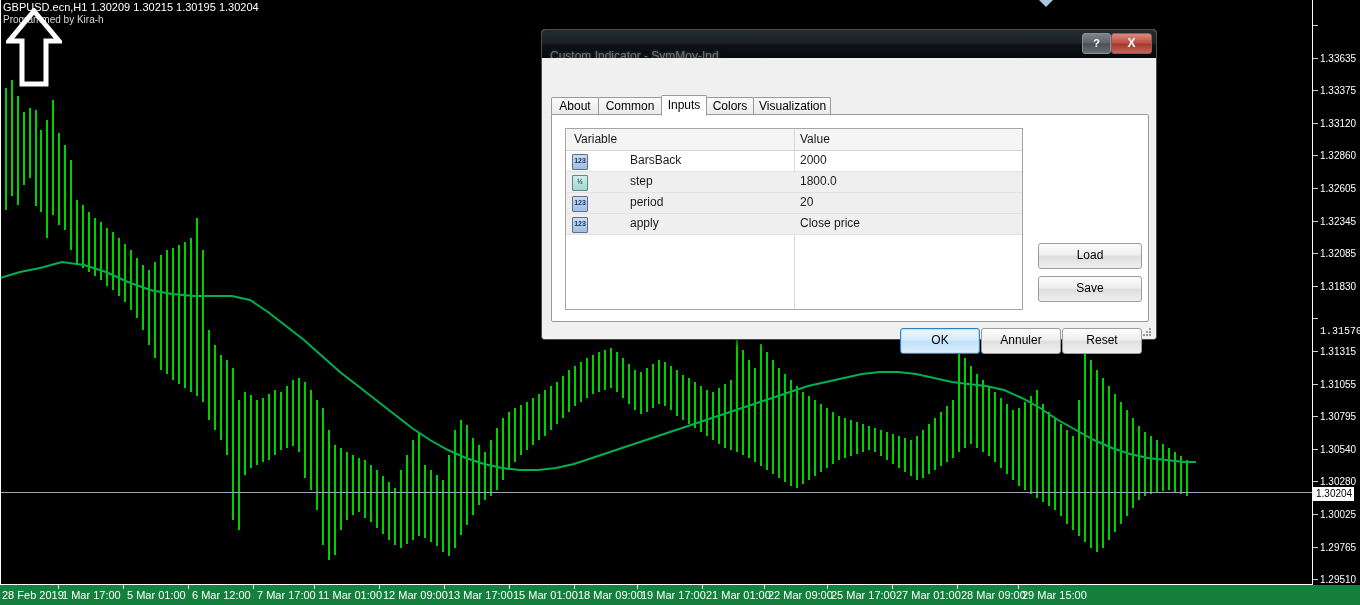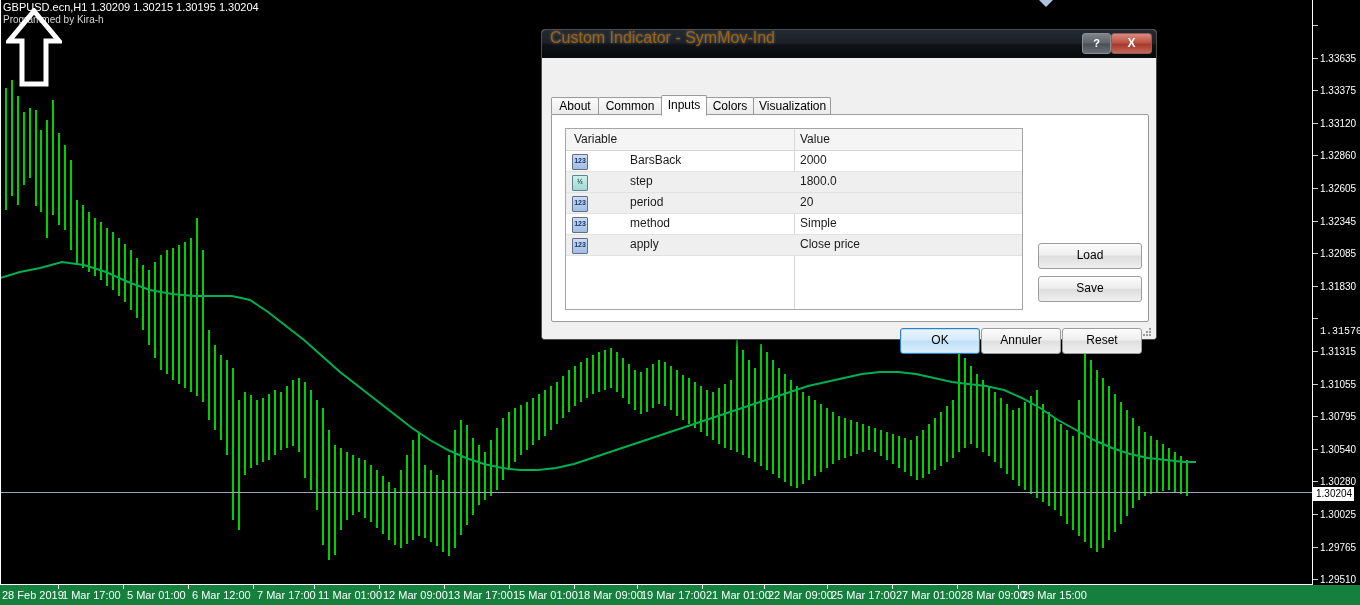--- a/index.html
+++ b/index.html
@@ -53,22 +53,22 @@
     position: absolute; left: 0; top: 0; right: 0; height: 28px;
     background: linear-gradient(to bottom, #1c2229 0%, #2b3views 0%, #262c34 48%, #14181d 52%, #0c1013 100%);
     border-radius: 3px 3px 0 0;
   }
   .titlebar-inner {
     position: absolute; left: 0; top: 0; right: 0; height: 28px;
     background: linear-gradient(to bottom, #232a31 0%, #1b2127 45%, #0e1216 55%, #070a0c 100%);
     border-radius: 3px 3px 0 0;
   }
   .title-text {
-    position: absolute; left: 8px; top: 0;
-    color: #a16207; font-size: 16px; line-height: 15px; white-space: nowrap;
+    position: absolute; left: 8px; top: 19px;
+    color: #737373; font-size: 12px; line-height: 15px; white-space: nowrap;
     text-shadow: 0 0 3px rgba(255,255,255,0.35);
   }
   .btn-help {
     position: absolute; right: 45px; top: 3px; width: 27px; height: 19px;
     border: 1px solid #8b9097; border-radius: 3px;
     background: linear-gradient(to bottom, #7e838a 0%, #5e636a 48%, #4a4f56 52%, #6a6f76 100%);
     color: #ffffff; font-size: 11px; font-weight: bold; text-align: center; line-height: 18px;
   }
   .btn-close {
     position: absolute; right: 4px; top: 3px; width: 39px; height: 19px;
@@ -480,25 +480,20 @@
               <div class="grid-row alt">
                 <div class="row-icon dbl">½</div>
                 <div class="row-var">step</div>
                 <div class="row-val">1800.0</div>
               </div>
               <div class="grid-row alt">
                 <div class="row-icon int">123</div>
                 <div class="row-var">period</div>
                 <div class="row-val">20</div>
               </div>
-              <div class="grid-row">
-                <div class="row-icon int">123</div>
-                <div class="row-var">method</div>
-                <div class="row-val">Simple</div>
-              </div>
               <div class="grid-row alt">
                 <div class="row-icon int">123</div>
                 <div class="row-var">apply</div>
                 <div class="row-val">Close price</div>
               </div>
             </div>
         </div>
 
         <div class="side-btns" id="side-btns">
             <div class="sbtn" style="top: 0px;">Load</div>

